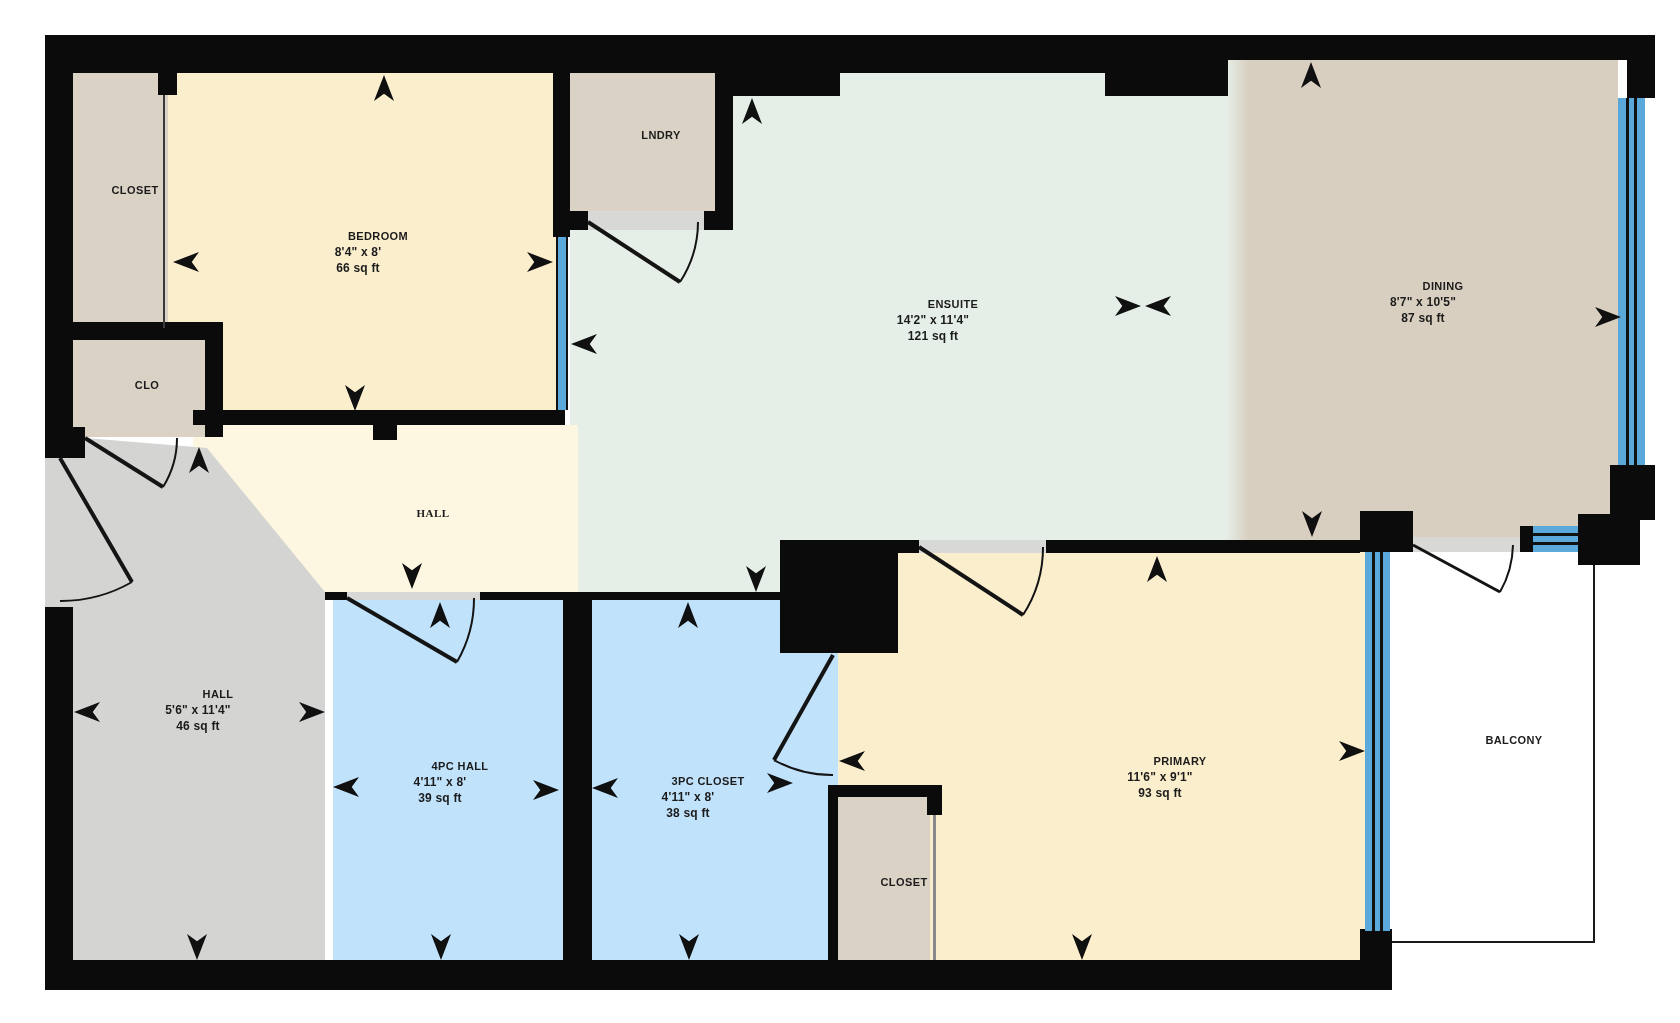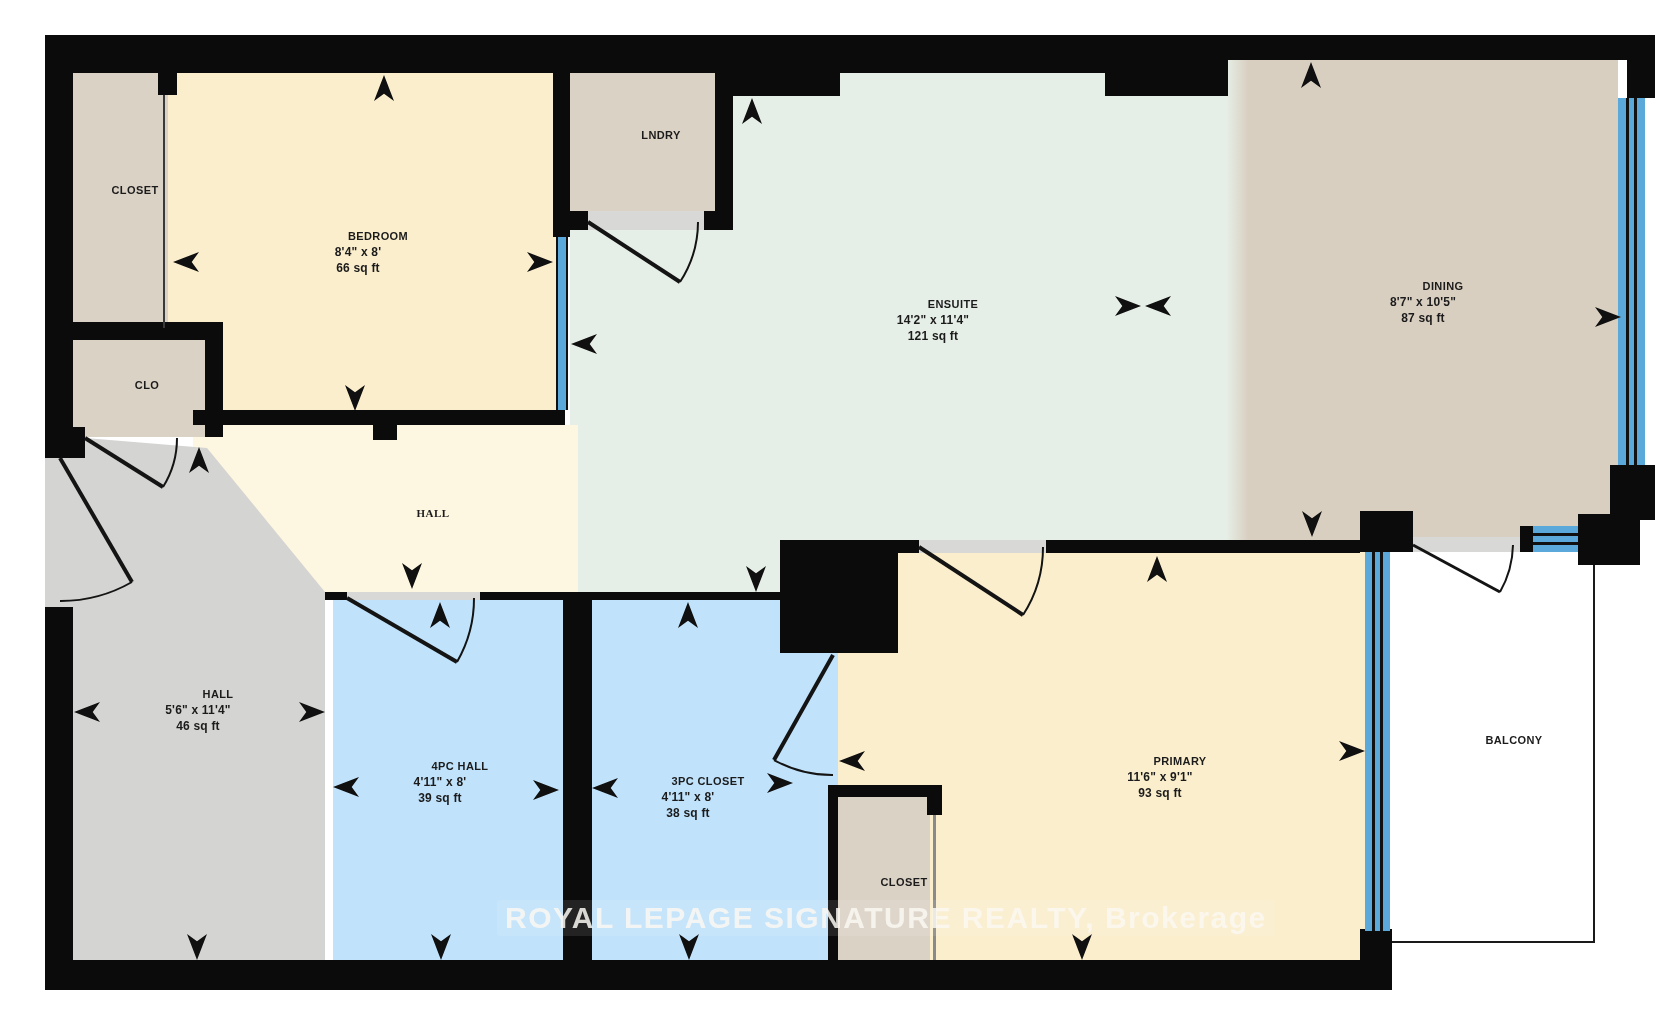--- a/index.html
+++ b/index.html
@@ -214,15 +214,14 @@
   <div class="room-label" style="left:1160px;top:777px;">
     <div class="rname">PRIMARY</div>
     <div class="rdims">11'6" x 9'1"</div>
     <div class="rarea">93 sq ft</div>
   </div>
 
   <div class="room-label" style="left:1494px;top:740px;">
     <div class="rname">BALCONY</div>
   </div>
 
-  <div class="watermark">ROYAL LEPAGE SIGNATURE REALTY, Brokerage</div>
 
 </div>
 
 </body></html>

